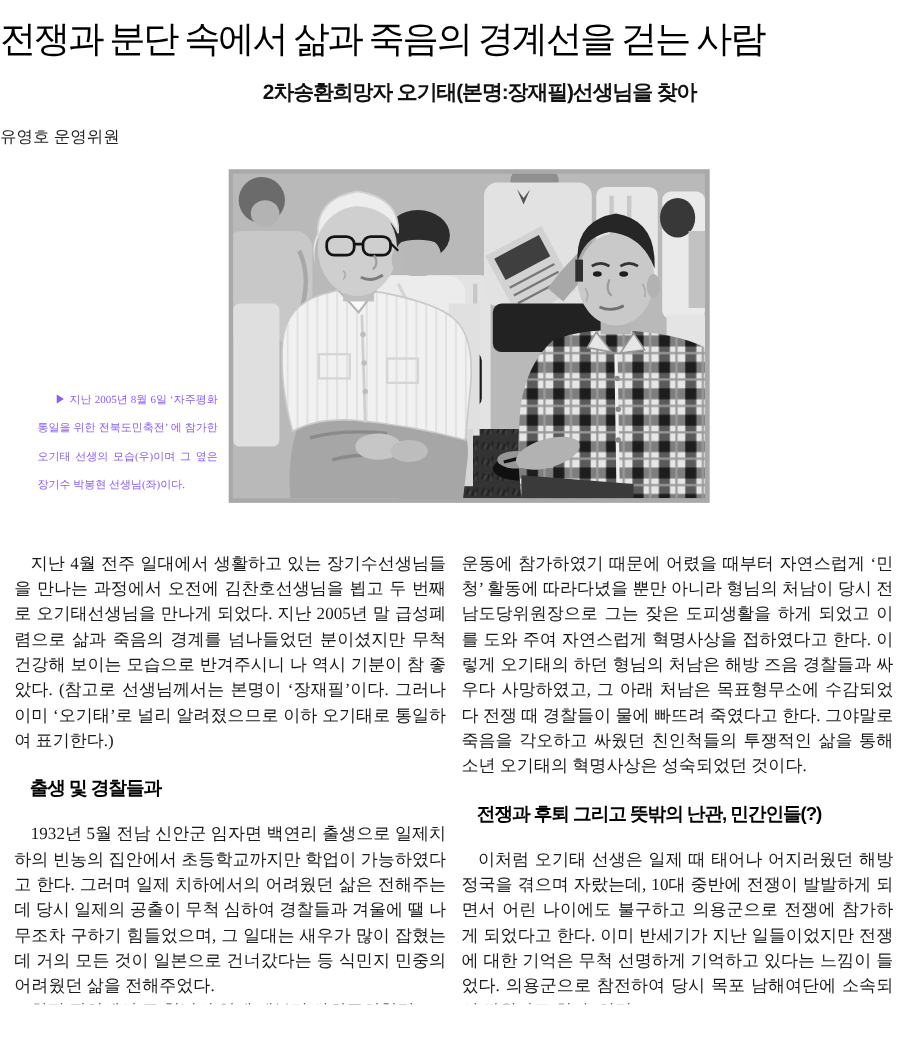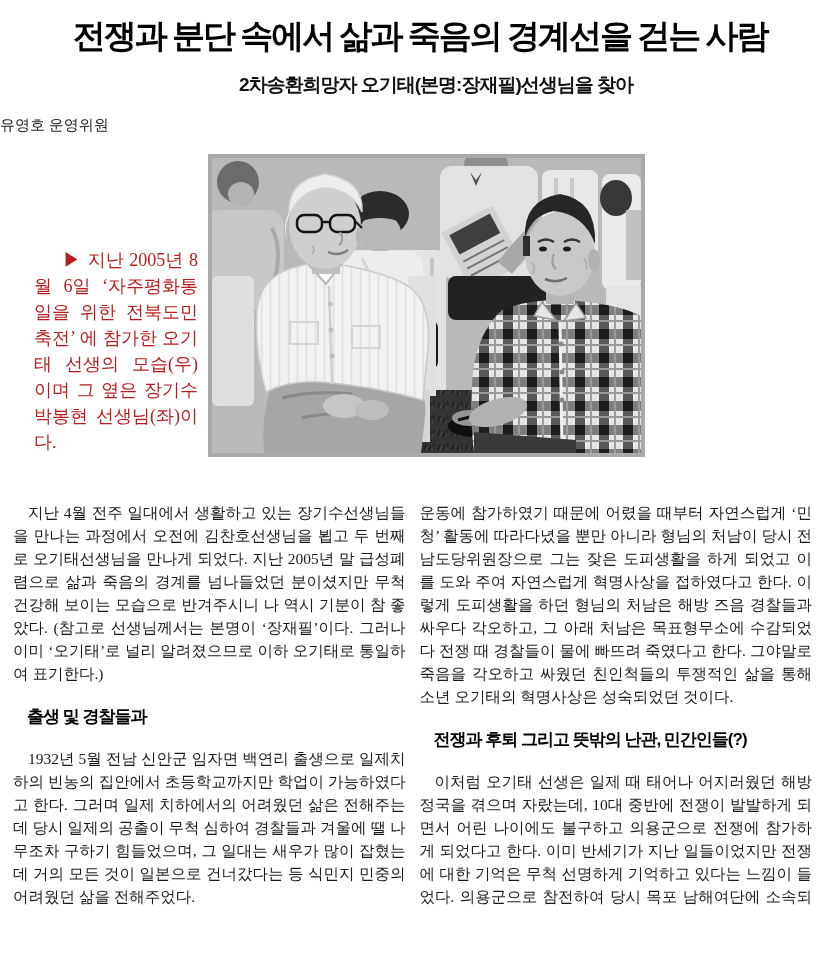--- a/index.html
+++ b/index.html
@@ -12,23 +12,22 @@
   }
   .page {
     position: relative;
     width: 840px; height: 956px;
     background: #ffffff;
     overflow: hidden;
   }
   
   .headline {
     margin-top: 14px;
-    text-align: center;
     font-family: "Liberation Serif", serif;
-    font-weight: 700;
+    font-weight: 400;
     font-size: 33px;
     line-height: 44px;
     letter-spacing: -2px;
     color: #000;
   }
   .subtitle {
     margin-top: 15px;
     text-align: center;
     font-family: "Liberation Sans", sans-serif;
     font-weight: 700;
@@ -53,26 +52,26 @@
     display: flex;
     align-items: stretch;
   }
   .caption-box {
     width: 178px;
     display: flex;
     align-items: flex-end;
     padding: 0 10px 2px 4px;
   }
   .caption-text {
-    font-size: 18px;
+    font-size: 10px;
     line-height: 26px;
     text-align: justify;
     text-indent: 1.6em;
     word-break: break-all;
-    color: #b91c1c;
+    color: #8b5cf6;
   }
   .photo-frame {
     width: 437px;
     height: 303px;
     border: 4px solid #a9a9a9;
     background: #bdbdbd;
     flex: none;
   }
   .photo-frame svg { display: block; }
   
@@ -257,19 +256,19 @@
   </div>
 
   <div class="article" id="article-columns">
       <div class="article-col">
         <p class="body-para">지난 4월 전주 일대에서 생활하고 있는 장기수선생님들을 만나는 과정에서 오전에 김찬호선생님을 뵙고 두 번째로 오기태선생님을 만나게 되었다. 지난 2005년 말 급성폐렴으로 삶과 죽음의 경계를 넘나들었던 분이셨지만 무척 건강해 보이는 모습으로 반겨주시니 나 역시 기분이 참 좋았다. (참고로 선생님께서는 본명이 ‘장재필’이다. 그러나 이미 ‘오기태’로 널리 알려졌으므로 이하 오기태로 통일하여 표기한다.)</p>
         <h2 class="section-heading">출생 및 경찰들과</h2>
         <p class="body-para">1932년 5월 전남 신안군 임자면 백연리 출생으로 일제치하의 빈농의 집안에서 초등학교까지만 학업이 가능하였다고 한다. 그러며 일제 치하에서의 어려웠던 삶은 전해주는데 당시 일제의 공출이 무척 심하여 경찰들과 겨울에 땔 나무조차 구하기 힘들었으며, 그 일대는 새우가 많이 잡혔는데 거의 모든 것이 일본으로 건너갔다는 등 식민지 민중의 어려웠던 삶을 전해주었다.</p>
         <p class="body-para">한편 집안에서 큰 형님이 일제 때부터 사회주의혁명</p>
       </div>
       <div class="article-col">
-        <p class="body-para flush">운동에 참가하였기 때문에 어렸을 때부터 자연스럽게 ‘민청’ 활동에 따라다녔을 뿐만 아니라 형님의 처남이 당시 전남도당위원장으로 그는 잦은 도피생활을 하게 되었고 이를 도와 주여 자연스럽게 혁명사상을 접하였다고 한다. 이렇게 도피생활을 하던 형님의 처남은 해방 즈음 경찰들과 싸우다 각오하고, 그 아래 처남은 목표형무소에 수감되었다 전쟁 때 경찰들이 물에 빠뜨려 죽였다고 한다. 그야말로 죽음을 각오하고 싸웠던 친인척들의 투쟁적인 삶을 통해 소년 오기태의 혁명사상은 성숙되었던 것이다.</p>
+        <p class="body-para flush">운동에 참가하였기 때문에 어렸을 때부터 자연스럽게 ‘민청’ 활동에 따라다녔을 뿐만 아니라 형님의 처남이 당시 전남도당위원장으로 그는 잦은 도피생활을 하게 되었고 이를 도와 주여 자연스럽게 혁명사상을 접하였다고 한다. 이렇게 오기태의 하던 형님의 처남은 해방 즈음 경찰들과 싸우다 사망하였고, 그 아래 처남은 목표형무소에 수감되었다 전쟁 때 경찰들이 물에 빠뜨려 죽였다고 한다. 그야말로 죽음을 각오하고 싸웠던 친인척들의 투쟁적인 삶을 통해 소년 오기태의 혁명사상은 성숙되었던 것이다.</p>
         <h2 class="section-heading">전쟁과 후퇴 그리고 뜻밖의 난관, 민간인들(?)</h2>
         <p class="body-para">이처럼 오기태 선생은 일제 때 태어나 어지러웠던 해방정국을 겪으며 자랐는데, 10대 중반에 전쟁이 발발하게 되면서 어린 나이에도 불구하고 의용군으로 전쟁에 참가하게 되었다고 한다. 이미 반세기가 지난 일들이었지만 전쟁에 대한 기억은 무척 선명하게 기억하고 있다는 느낌이 들었다. 의용군으로 참전하여 당시 목포 남해여단에 소속되어 싸웠다고 한다. 인민</p>
       </div>
     </div>
 
 </div>
 
 </body></html>

